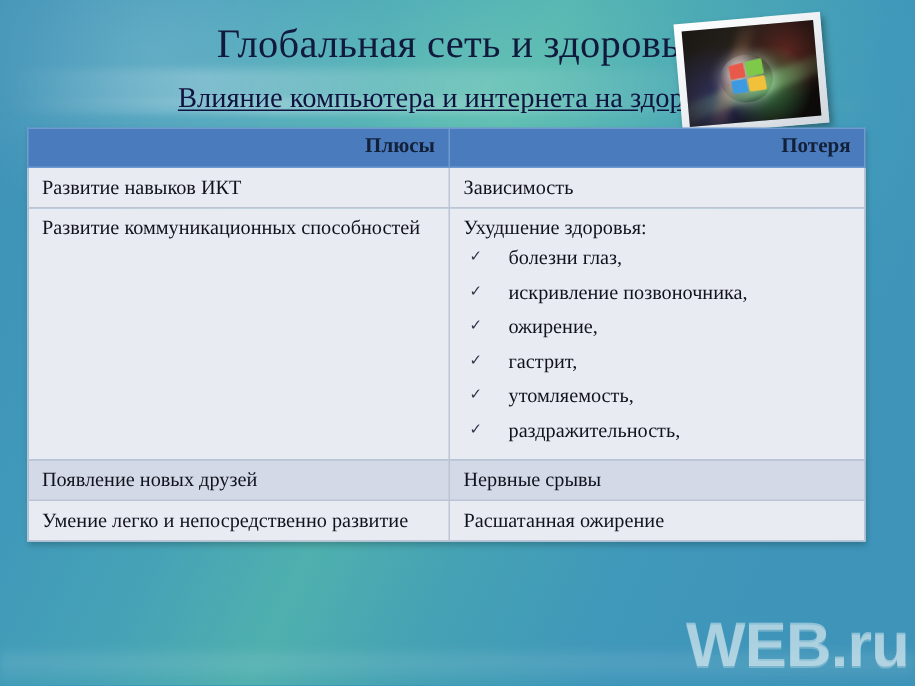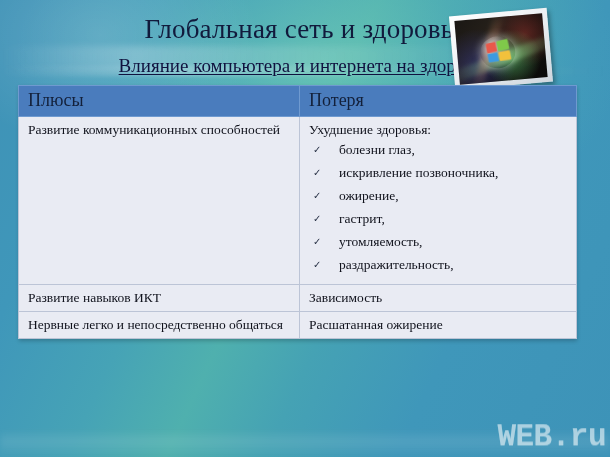--- a/index.html
+++ b/index.html
@@ -191,23 +191,23 @@
     border-collapse: collapse;
     width: 100%;
     table-layout: fixed;
   }
   col.c1 { width: 281px; }
   col.c2 { width: 277px; }
 
   thead th {
     background: #4a7cbd;
     color: #13203a;
-    font-weight: normal;
-    font-size: 18px;
-    text-align: left;
+    font-weight: bold;
+    font-size: 14px;
+    text-align: right;
     padding: 4px 9px 5px 9px;
     height: 16px;
     border: 1px solid #6f9ad0;
     vertical-align: middle;
   }
   tbody td {
     font-size: 13.5px;
     line-height: 17px;
     color: #10121c;
     padding: 4px 9px 5px 9px;
@@ -238,22 +238,22 @@
     color: #2a3348;
     line-height: 16px;
   }
   .cell-lead { margin: 0 0 1px 0; }
 
   
   #watermark {
     position: absolute;
     right: 4px;
     bottom: 3px;
-    font-family: Liberation Mono, monospace;
-    font-size: 31px;
+    font-family: Liberation Sans, sans-serif;
+    font-size: 42px;
     font-weight: bold;
     letter-spacing: -0.5px;
     color: rgba(255,255,255,0.42);
     text-shadow: 0 1px 0 rgba(255,255,255,0.25);
     pointer-events: none;
     white-space: nowrap;
   }
 </style>
 </head>
 <body>
@@ -295,20 +295,25 @@
         </colgroup>
       <thead>
         <tr>
           <th>Плюсы</th>
           <th>Потеря</th>
         </tr>
       </thead>
       <tbody>
 
         <tr>
+          <td>Развитие навыков ИКТ</td>
+          <td>Зависимость</td>
+        </tr>
+
+        <tr>
           <td>Развитие коммуникационных способностей</td>
           <td>
             <div class="cell-lead">Ухудшение здоровья:</div>
             <ul class="checklist">
               <li>
                 <span class="tick">✓</span>
                 <span>болезни глаз,</span>
               </li>
               <li>
                 <span class="tick">✓</span>
@@ -327,28 +332,27 @@
                 <span>утомляемость,</span>
               </li>
               <li>
                 <span class="tick">✓</span>
                 <span>раздражительность,</span>
               </li>
             </ul>
           </td>
         </tr>
 
+        <tr class="alt">
+          <td>Появление новых друзей</td>
+          <td>Нервные срывы</td>
+        </tr>
+
         <tr>
-          <td>Развитие навыков ИКТ</td>
-          <td>Зависимость</td>
-        </tr>
-
-
-        <tr>
-          <td>Нервные легко и непосредственно общаться</td>
+          <td>Умение легко и непосредственно развитие</td>
           <td>Расшатанная ожирение</td>
         </tr>
 
 
 
       </tbody>
     </table>
   </div>
 
   <div id="watermark">WEB.ru</div>

